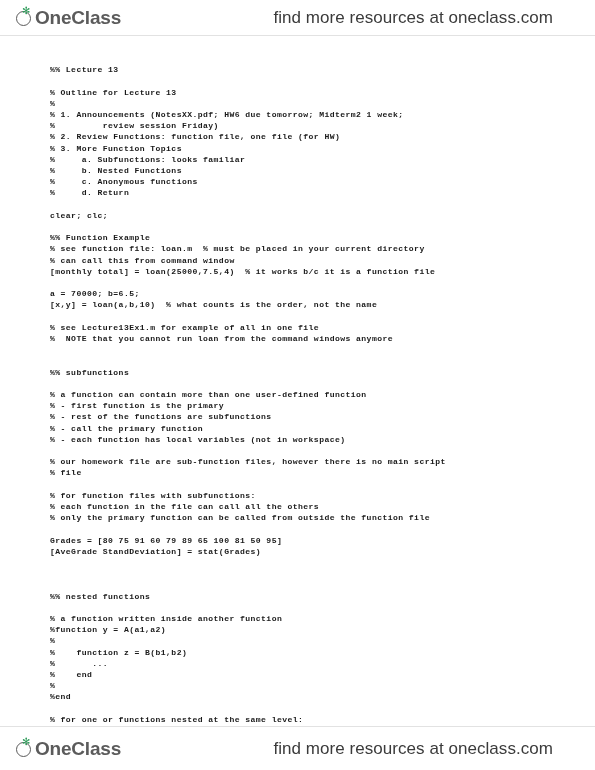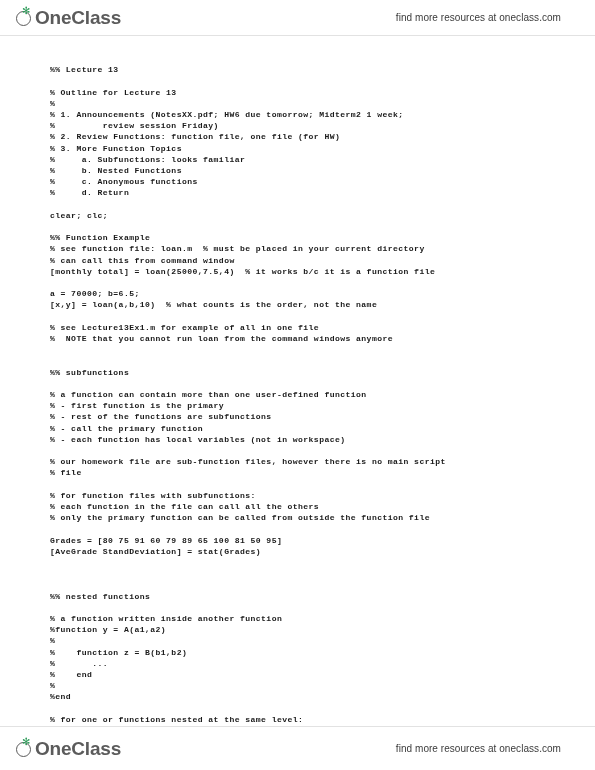--- a/index.html
+++ b/index.html
@@ -80,22 +80,22 @@
   .logo-text {
     font-size: 19px;
     letter-spacing: -0.2px;
     color: #5b5b5b;
     font-family: "Liberation Sans", sans-serif;
     font-weight: 700;
     margin-left: -2px;
   }
   .promo {
     position: absolute;
-    right: 34px;
-    font-size: 10px;
+    right: 42px;
+    font-size: 17px;
     color: #3b3b3b;
     letter-spacing: 0.05px;
     white-space: nowrap;
   }
 
   
   .doc {
     position: absolute;
     left: 0;
     top: 44px;

